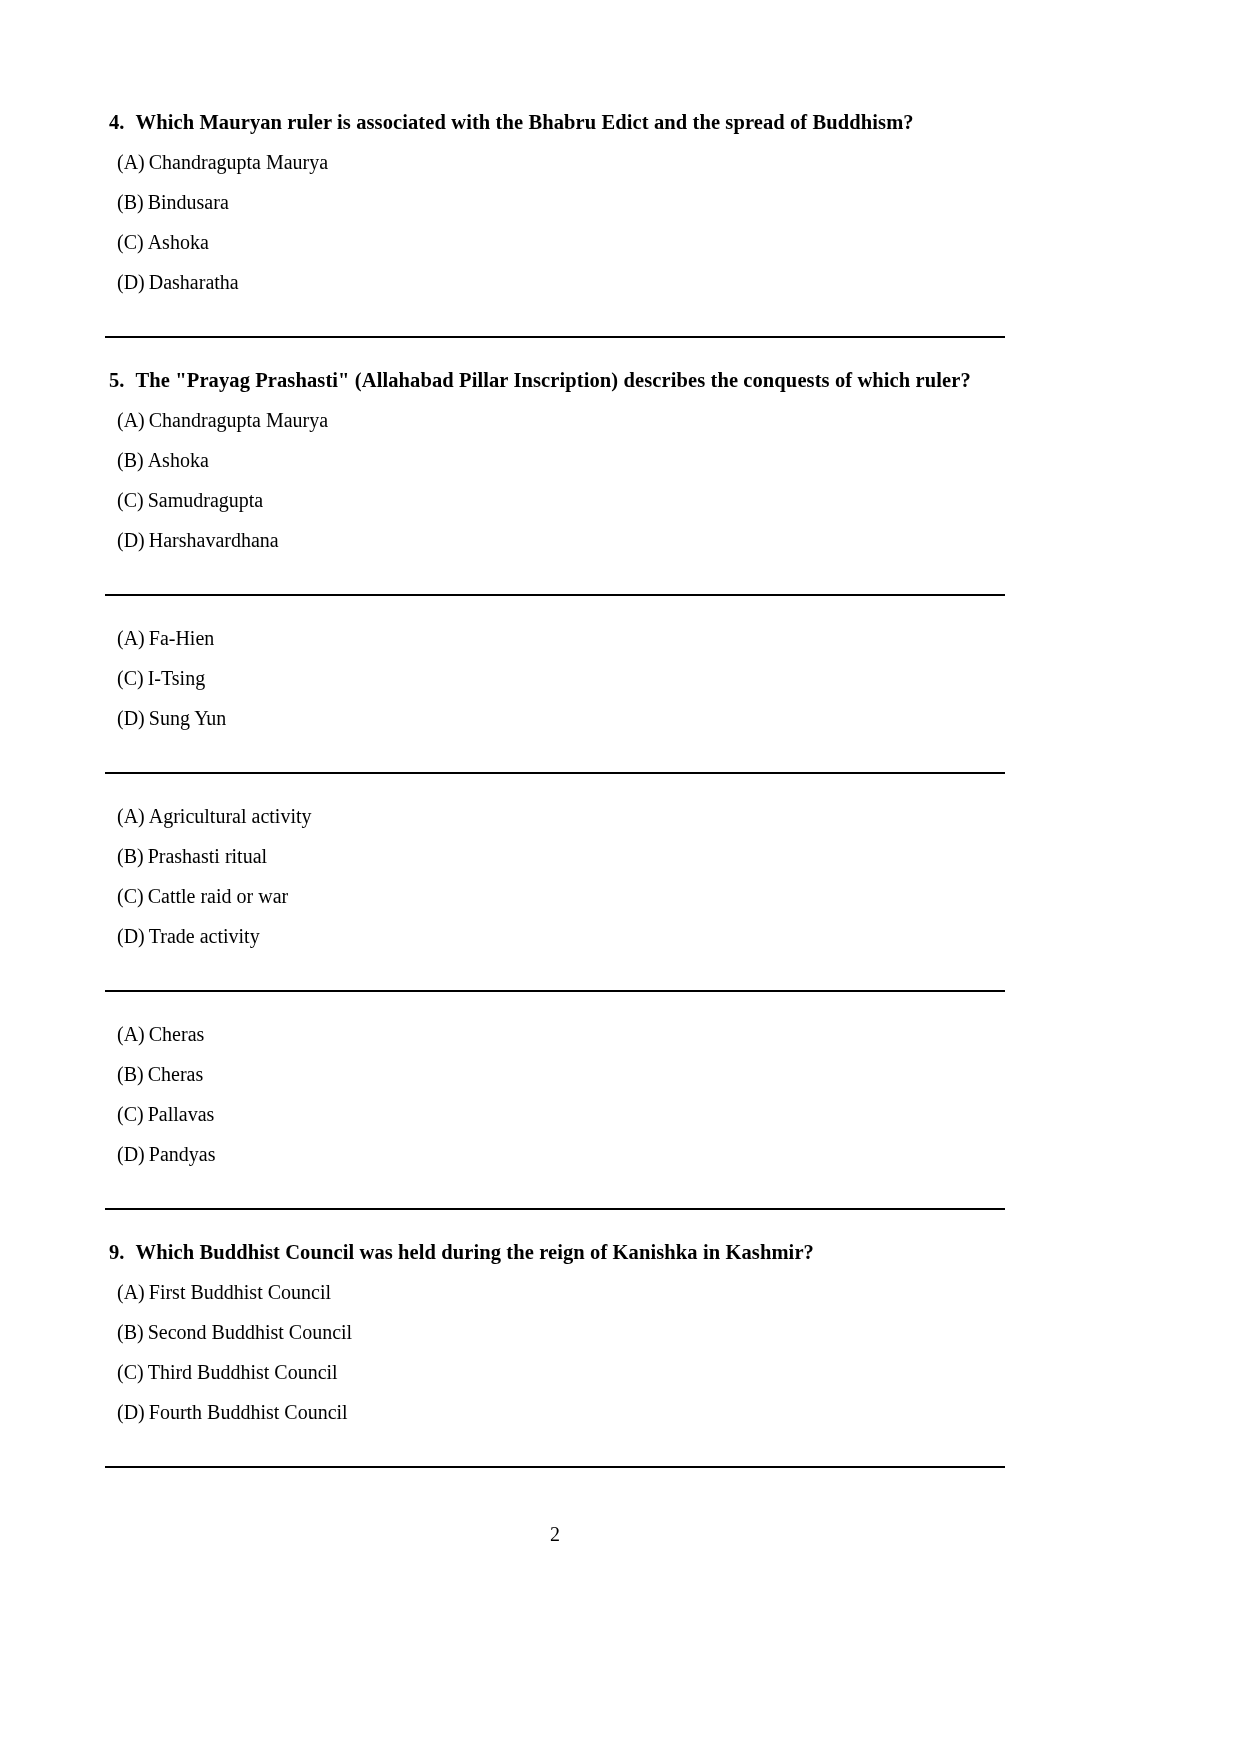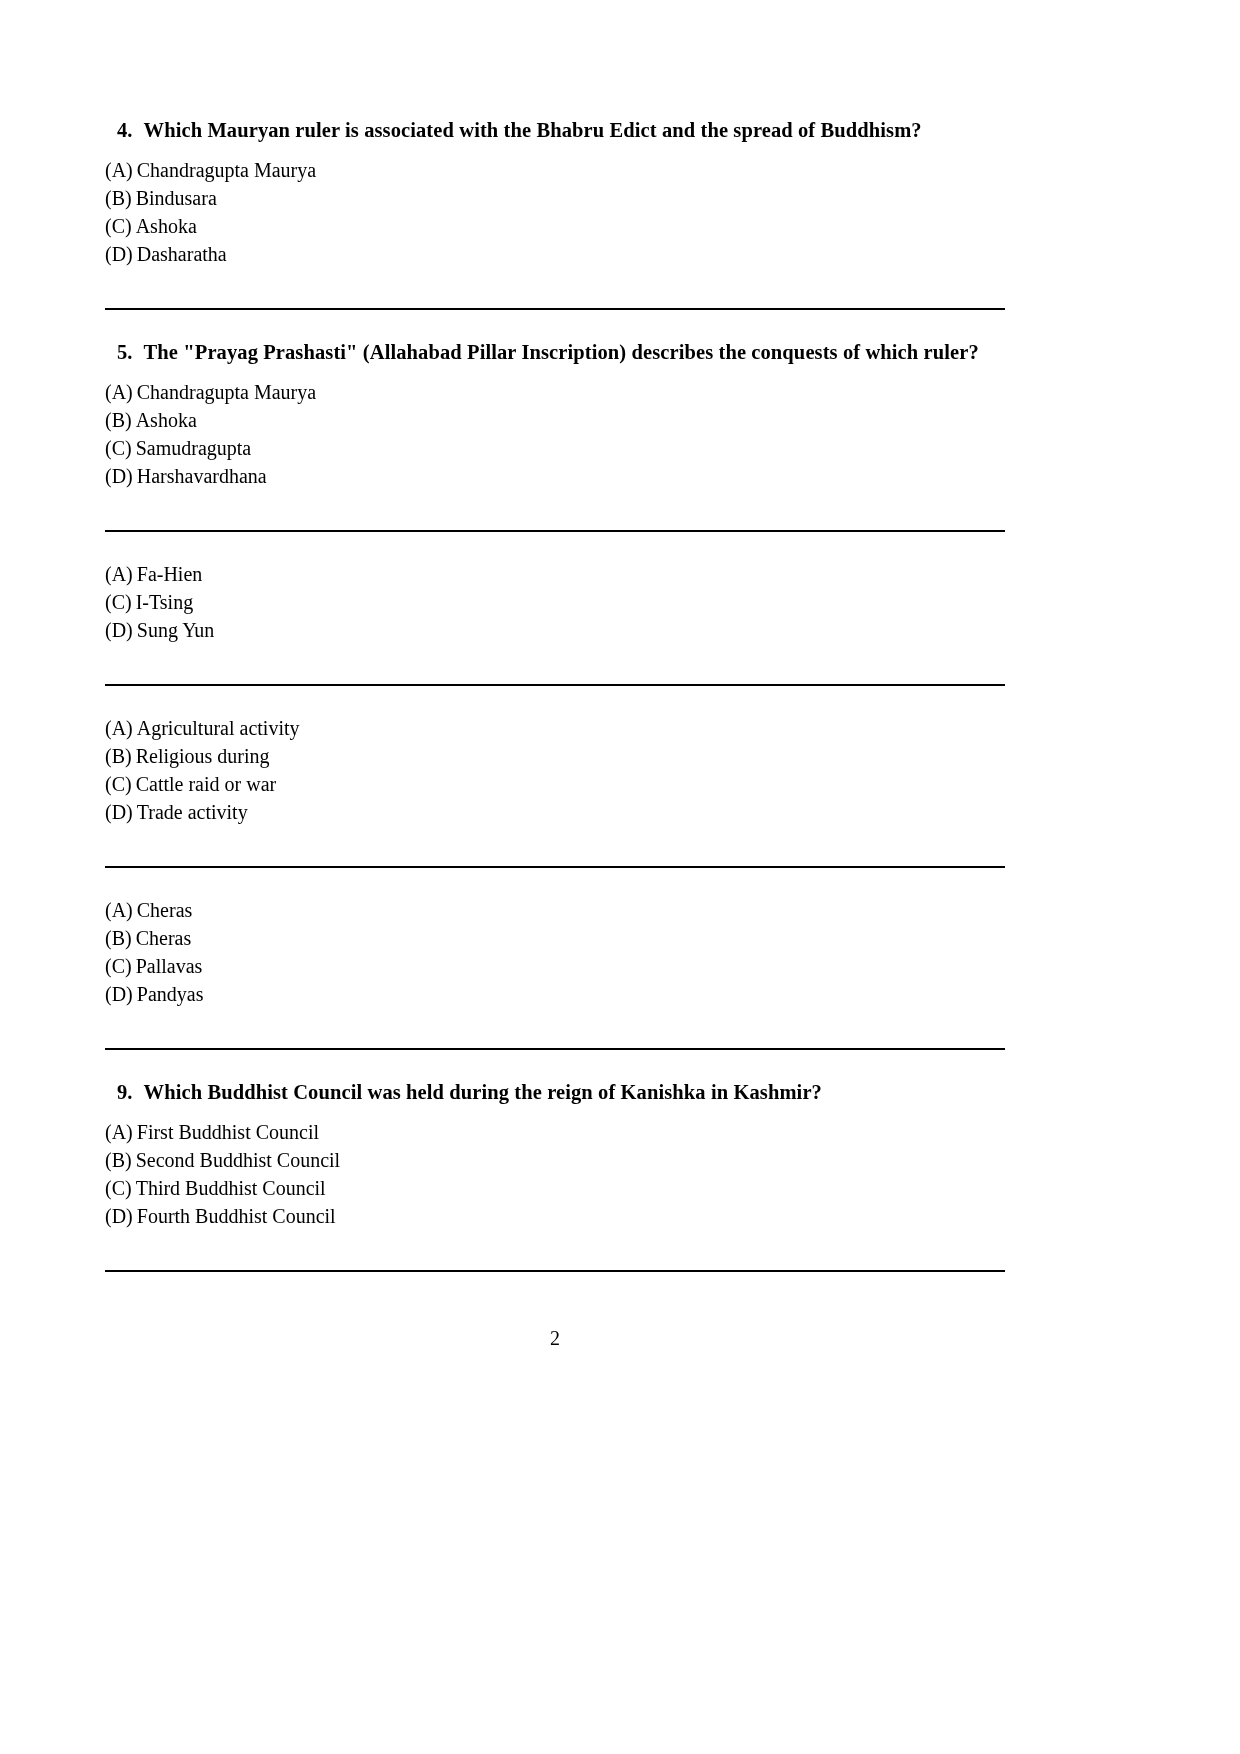--- a/index.html
+++ b/index.html
@@ -11,30 +11,30 @@
     font-family: "Liberation Serif", "DejaVu Serif", serif;
   }
   .page {
     box-sizing: border-box;
     width: 1240px;
     height: 1754px;
     padding: 104px 235px 0 105px;
     overflow: hidden;
   }
   .q-title {
-    margin: 12px;
+    margin: 4px;
     font-weight: 700;
     font-size: 20.5px;
     line-height: 28px;
     text-align: justify;
     letter-spacing: 0.1px;
   }
   .q-num { margin-right: 11px; }
   .option {
-    margin: 0;
+    margin: 12px;
     font-size: 20px;
     line-height: 28px;
   }
   .opt-label { margin-right: 4px; }
   hr.divider {
     border: none;
     border-top: 2px solid #000000;
     height: 0;
     margin: 40px 0 28px 0;
   }
@@ -70,21 +70,21 @@
 
   <section class="question">
     <p class="option"><span class="opt-label">(A)</span><span>Fa-Hien</span></p>
     <p class="option"><span class="opt-label">(C)</span><span>I-Tsing</span></p>
     <p class="option"><span class="opt-label">(D)</span><span>Sung Yun</span></p>
     <hr class="divider">
   </section>
 
   <section class="question">
     <p class="option"><span class="opt-label">(A)</span><span>Agricultural activity</span></p>
-    <p class="option"><span class="opt-label">(B)</span><span>Religious during</span></p>
+    <p class="option"><span class="opt-label">(B)</span><span>Prashasti ritual</span></p>
     <p class="option"><span class="opt-label">(C)</span><span>Cattle raid or war</span></p>
     <p class="option"><span class="opt-label">(D)</span><span>Trade activity</span></p>
     <hr class="divider">
   </section>
 
   <section class="question">
     <p class="option"><span class="opt-label">(A)</span><span>Cheras</span></p>
     <p class="option"><span class="opt-label">(B)</span><span>Cheras</span></p>
     <p class="option"><span class="opt-label">(C)</span><span>Pallavas</span></p>
     <p class="option"><span class="opt-label">(D)</span><span>Pandyas</span></p>

